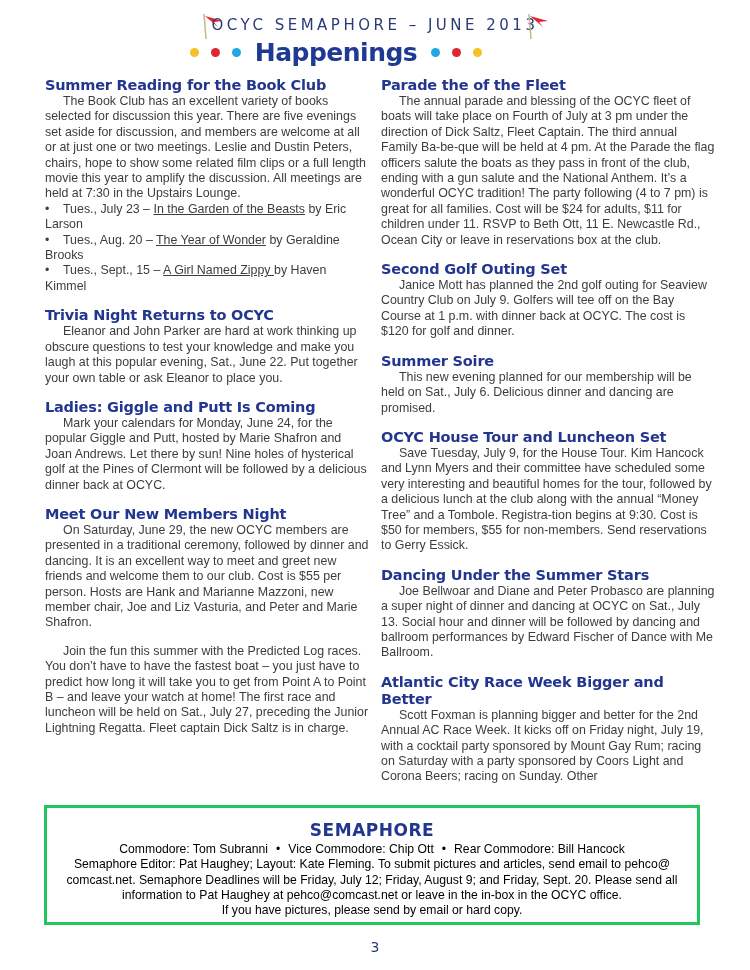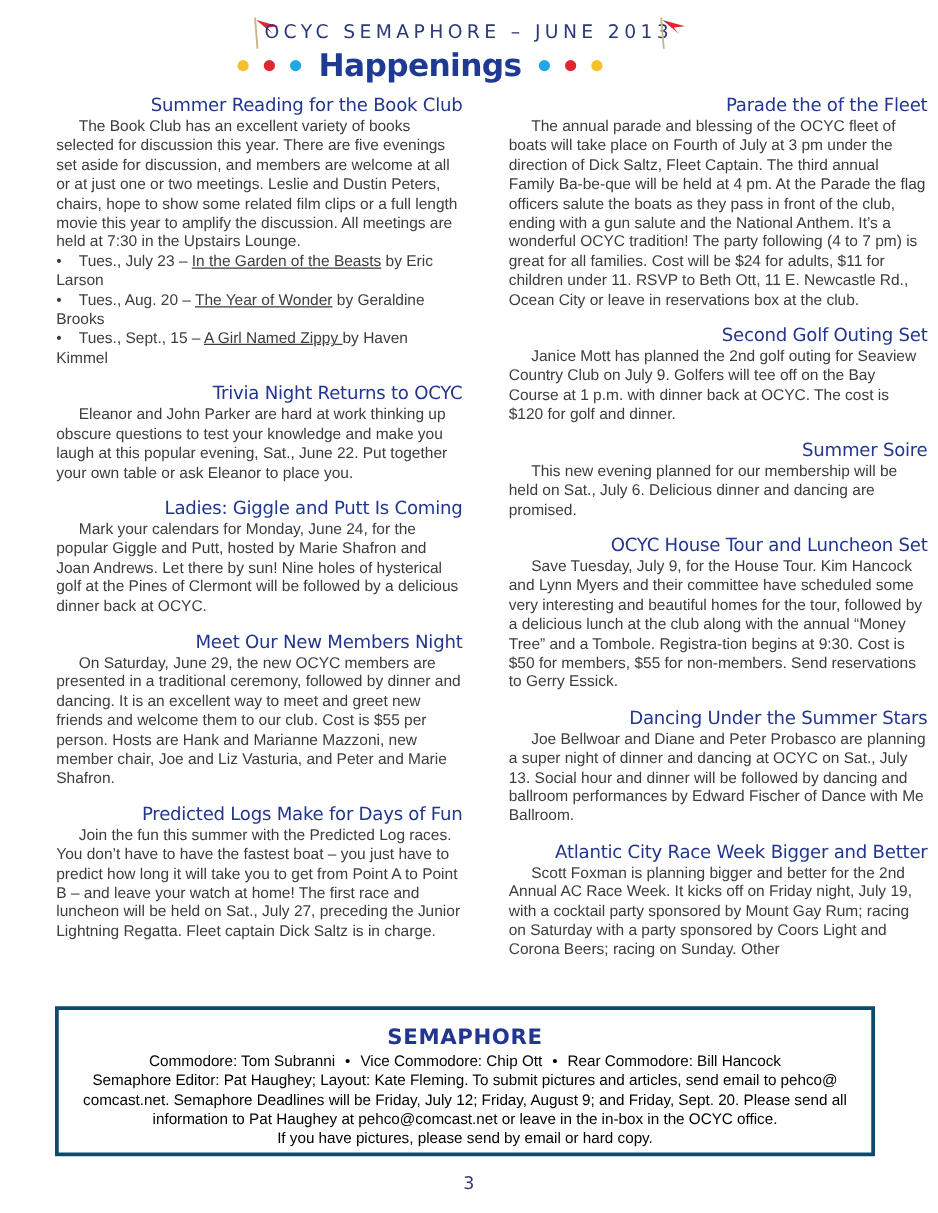--- a/index.html
+++ b/index.html
@@ -11,31 +11,31 @@
   .flag.left { left: 201px; }
   .flag.right { left: 526px; }
 
   .happenings { position: absolute; left: 0; width: 672px; top: 38px; height: 32px; text-align: center; }
   .happenings-inner { display: inline-flex; align-items: center; gap: 0; }
   .dot { display: inline-block; width: 9px; height: 9px; border-radius: 50%; margin: 0 6px; }
   .h-title { font-family: "DejaVu Sans", sans-serif; font-weight: bold; font-size: 25px; color: #1f3a93; margin: 0 8px; letter-spacing: -0.5px; }
 
   .col { position: absolute; top: 77px; }
   .col.left { left: 45px; width: 325px; }
-  .col.right { left: 381px; width: 335px; margin-left: 26px; }
+  .col.right { left: 381px; width: 335px; }
 
   .article { margin-bottom: 13px; }
-  .article h2 { margin: 0; font-family: "DejaVu Sans", sans-serif; font-weight: normal; font-size: 14.5px; line-height: 17px; color: #23368f; letter-spacing: -0.2px; text-align: right; }
+  .article h2 { margin: 0; font-family: "DejaVu Sans", sans-serif; font-weight: bold; font-size: 14.5px; line-height: 17px; color: #23368f; letter-spacing: -0.2px; }
   .article p { margin: 0; font-size: 12.4px; line-height: 15.4px; color: #3d3d3d; text-indent: 18px; }
   .bullets { margin: 0; padding: 0; list-style: none; }
   .bullets li { font-size: 12.4px; line-height: 15.4px; color: #3d3d3d; }
   .bullets li .b { display: inline-block; width: 18px; }
   .bullets li u { text-decoration: underline; }
 
-  .infobox { position: absolute; left: 44px; top: 805px; width: 656px; height: 120px; border: 3px solid #0c4a6e; box-sizing: border-box; text-align: center; }
+  .infobox { position: absolute; left: 44px; top: 805px; width: 656px; height: 120px; border: 3px solid #22c55e; box-sizing: border-box; text-align: center; }
   .infobox h3 { margin: 12px 0 2px 0; font-family: "DejaVu Sans", sans-serif; font-weight: bold; font-size: 17px; color: #23368f; letter-spacing: 0.5px; }
   .infobox .line { font-size: 12.2px; line-height: 15.3px; color: #000000; }
   .infobox .sep { margin: 0 8px; }
 
   .pagenum { position: absolute; left: 0; width: 750px; top: 939px; text-align: center; font-family: "DejaVu Sans", sans-serif; font-size: 14px; color: #2b3a77; }
 </style>
 </head>
 <body>
 
 <div class="masthead">
@@ -78,21 +78,20 @@
   </div>
   <div class="article">
     <h2>Ladies: Giggle and Putt Is Coming</h2>
     <p>Mark your calendars for Monday, June 24, for the popular Giggle and Putt, hosted by Marie Shafron and Joan Andrews. Let there by sun! Nine holes of hysterical golf at the Pines of Clermont will be followed by a delicious dinner back at OCYC.</p>
   </div>
   <div class="article">
     <h2>Meet Our New Members Night</h2>
     <p>On Saturday, June 29, the new OCYC members are presented in a traditional ceremony, followed by dinner and dancing. It is an excellent way to meet and greet new friends and welcome them to our club. Cost is $55 per person. Hosts are Hank and Marianne Mazzoni, new member chair, Joe and Liz Vasturia, and Peter and Marie Shafron.</p>
   </div>
   <div class="article">
-    <h2>Predicted Logs Make for Days of Fun</h2>
     <p>Join the fun this summer with the Predicted Log races. You don’t have to have the fastest boat – you just have to predict how long  it will take you to get from Point A to Point B – and leave your watch at home! The first race and luncheon will be held on Sat., July 27, preceding the Junior Lightning Regatta. Fleet captain Dick Saltz is in charge.</p>
   </div>
 </div>
 
 <div class="col right">
   <div class="article">
     <h2>Parade the of the Fleet</h2>
     <p>The annual parade and blessing of the OCYC fleet of boats will  take place on Fourth of July at 3 pm under the direction of Dick Saltz, Fleet Captain. The third annual Family Ba-be-que will be held at 4  pm. At the Parade the flag officers salute the boats as they pass in front of the club, ending with a gun salute and the National Anthem. It’s a wonderful OCYC tradition! The party following (4 to 7  pm) is great for all families. Cost will be  $24 for adults, $11 for children under 11. RSVP to Beth Ott, 11 E. Newcastle Rd., Ocean City or leave in reservations box at the club.</p>
   </div>
   <div class="article">

